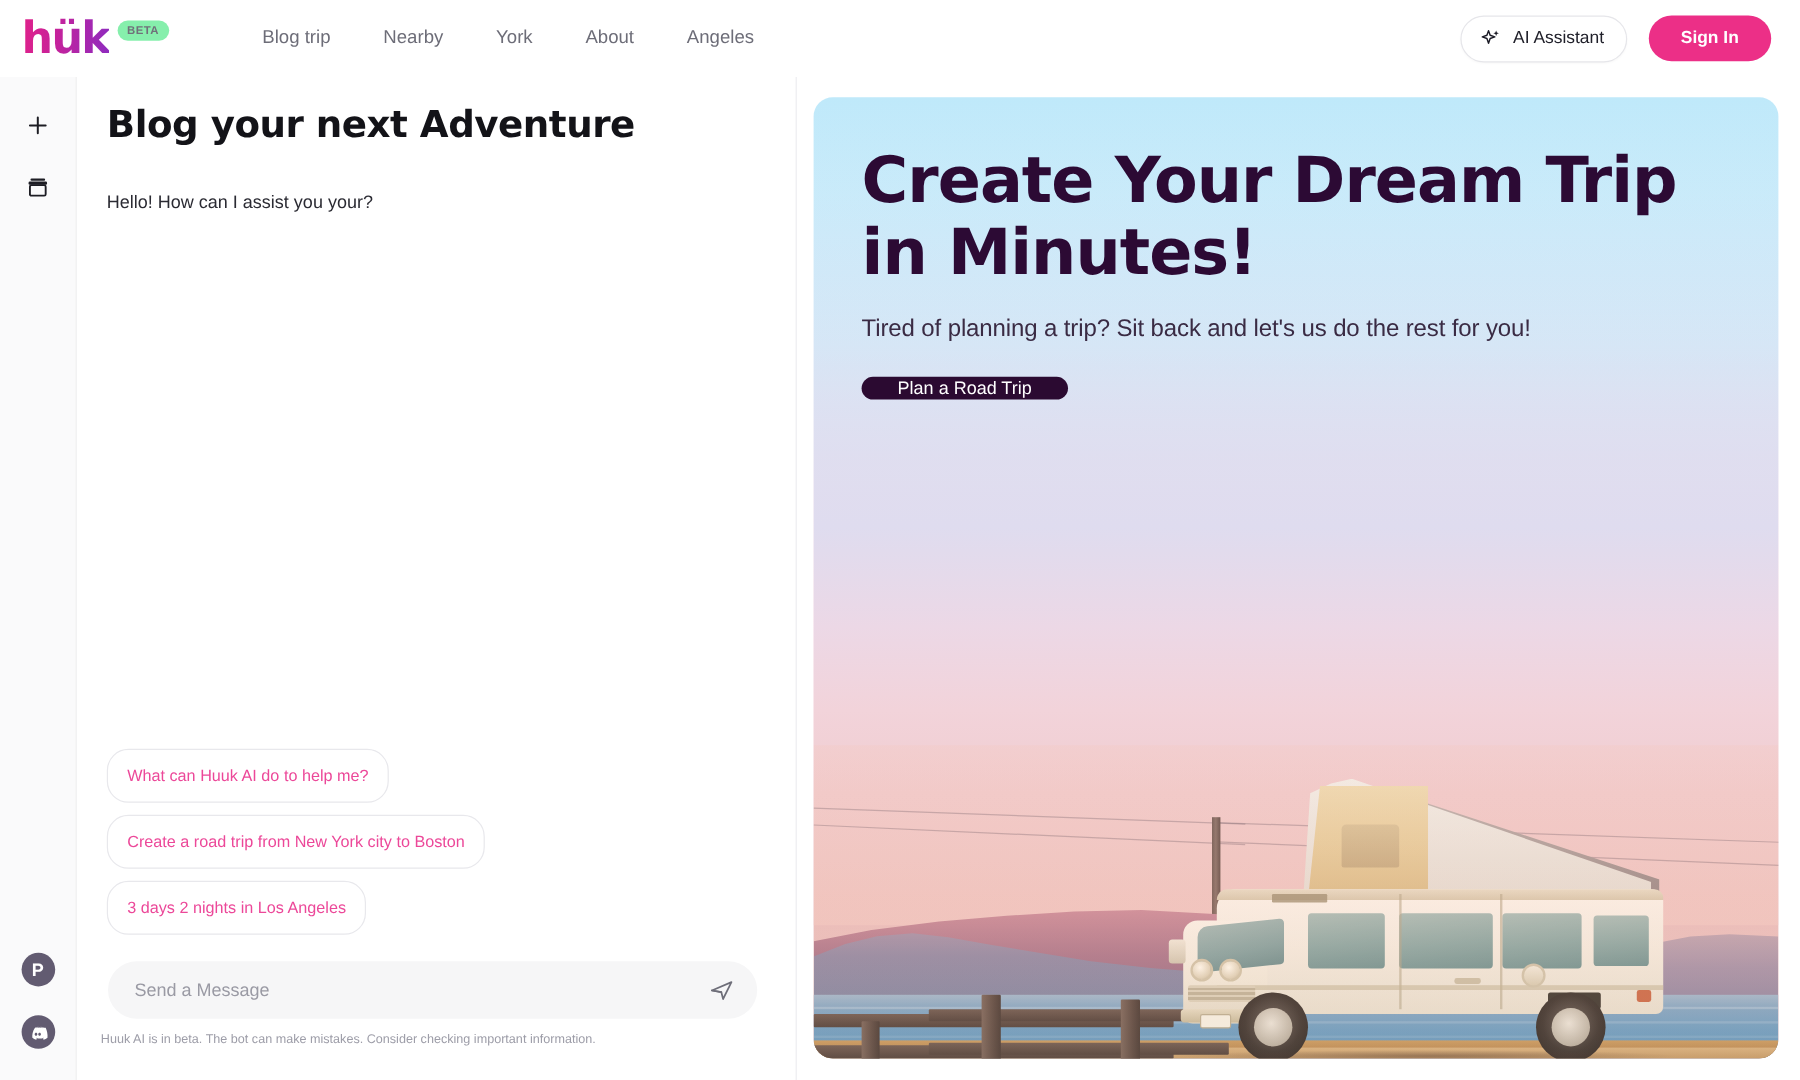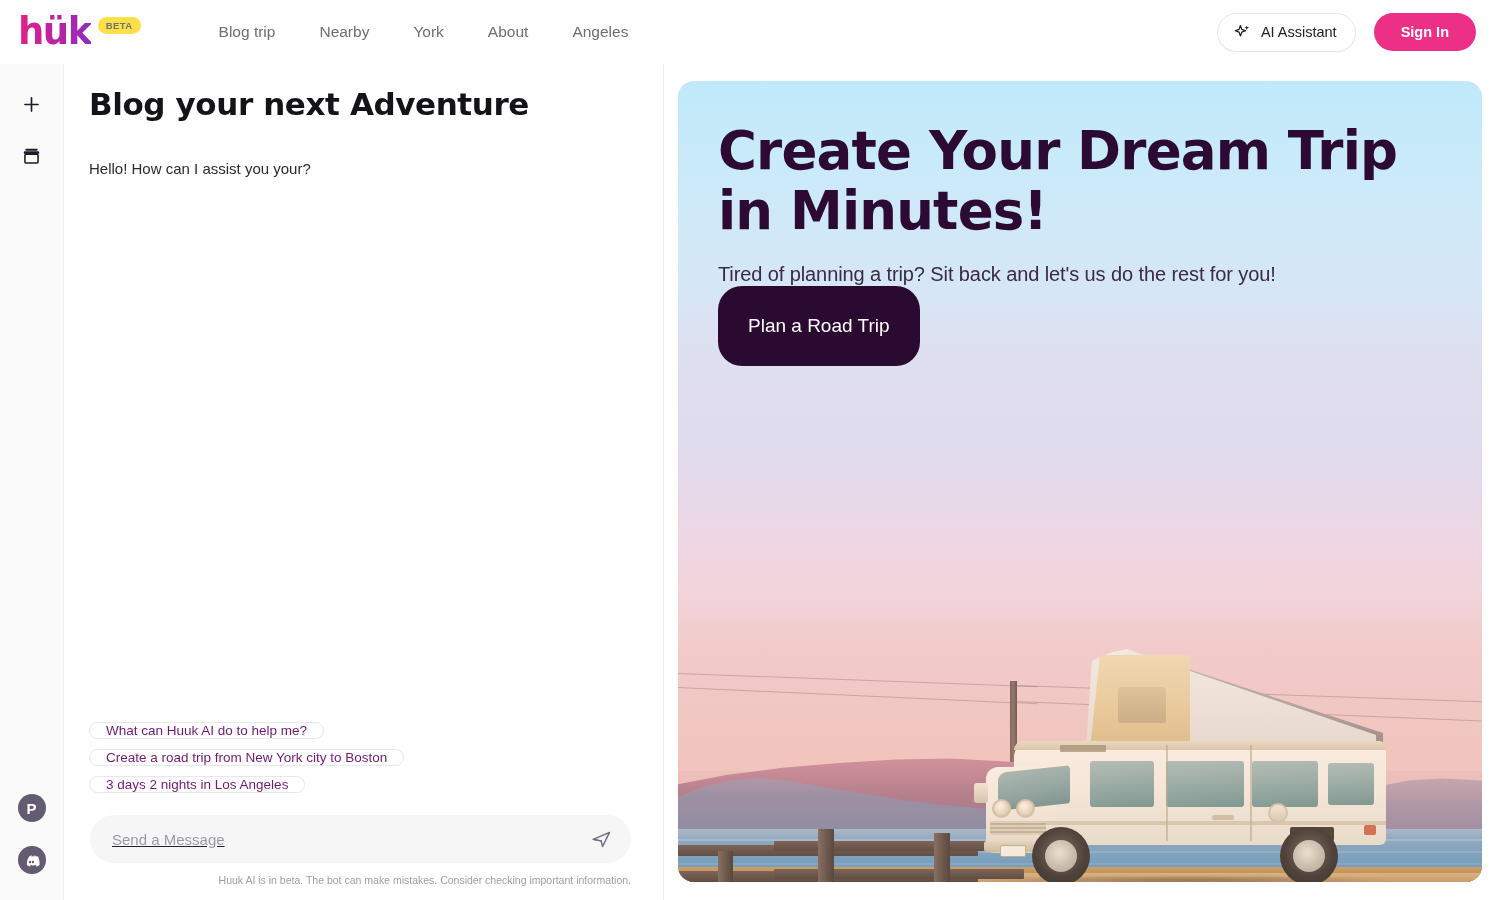--- a/index.html
+++ b/index.html
@@ -22,21 +22,21 @@
   #logo-group { display: flex; align-items: center; margin-left: 18px; }
   #logo-word {
     font-size: 37px; font-weight: 700; letter-spacing: -1.5px;
     background: linear-gradient(95deg, #e0218a 0%, #c7229a 38%, #8e2bbf 100%);
     -webkit-background-clip: text; background-clip: text;
     -webkit-text-fill-color: transparent; color: transparent;
     line-height: 40px; font-family: "DejaVu Sans", sans-serif;
   }
   #beta-badge {
     margin-left: 7px; margin-top: -14px;
-    background: #fde047; color: #70707a;
+    background: #86efac; color: #70707a;
     font-size: 9.5px; font-weight: 700; letter-spacing: 0.4px;
     padding: 3px 8px 3px 8px; border-radius: 9px;
   }
   #nav-links { display: flex; align-items: center; margin-left: 56px; gap: 0px; }
   .nav-link {
     color: #6d6d78; font-size: 15.5px; padding: 6px 22px;
     cursor: pointer; white-space: nowrap;
   }
 
   #nav-right {
@@ -93,38 +93,38 @@
   #greeting {
     font-size: 15px; color: #2b2b33; margin: 38px 0 0 25px;
   }
   #chat-spacer { flex: 1 1 auto; }
   #suggestions {
     display: flex; flex-direction: column; align-items: flex-start;
     gap: 10px; margin-left: 25px; margin-bottom: 22px;
   }
   .chip {
     border: 1px solid #e8e8ec; border-radius: 18px;
-    padding: 0 16px; font-size: 13.5px; color: #701a75;
+    padding: 14px 16px; font-size: 13.5px; color: #ec4899;
     background: #fff; cursor: pointer; white-space: nowrap;
   }
   #composer-wrap { margin: 0 32px 0 26px; }
   #composer {
     display: flex; align-items: center;
     background: #f6f6f7; border-radius: 26px; height: 48px;
     padding: 0 18px 0 22px;
   }
   #msg-input {
     flex: 1; border: none; background: transparent; outline: none;
-    font-size: 15px; color: #23232b; font-family: "Liberation Sans", sans-serif; text-decoration: underline;
+    font-size: 15px; color: #23232b; font-family: "Liberation Sans", sans-serif;
   }
   #msg-input::placeholder { color: #9a9aa4; }
   #send-btn { cursor: pointer; display: flex; align-items: center; padding-left: 8px; }
   #disclaimer {
-    text-align: right; font-size: 10.5px; color: #9d9da8;
-    margin-top: 11px; margin-bottom: 14px; margin-left: -6px;
+    text-align: left; font-size: 10.5px; color: #9d9da8;
+    margin-top: 11px; margin-bottom: 28px; margin-left: -6px;
   }
 
   
   #hero-card {
     position: absolute; top: 81px; left: 678px;
     width: 804px; height: 801px;
     border-radius: 16px; overflow: hidden;
     background: linear-gradient(180deg,
       #bfe9fa 0%, #c9ebfa 10%, #d5e8f7 22%,
       #e2e2f1 34%, #ecdcea 44%, #f1d6e2 54%,
@@ -133,23 +133,23 @@
   #hero-text { position: relative; z-index: 5; padding: 40px 0 0 40px; }
   #hero-h1 {
     font-size: 53px; line-height: 1.13; font-weight: 700;
     color: #2c0a34; letter-spacing: -0.8px; max-width: 700px;
     font-family: "DejaVu Sans", sans-serif;
   }
   #hero-sub {
     font-size: 20px; color: #3a2b44; margin-top: 22px; letter-spacing: -0.1px;
   }
   #hero-cta {
-    background: #2b0a31; color: #ffffff;
-    border: none; border-radius: 24px; padding: 29px 30px;
-    font-size: 19px; cursor: pointer; font-family: "Liberation Sans", sans-serif;
+    margin-top: 28px; background: #2b0a31; color: #ffffff;
+    border: none; border-radius: 24px; padding: 1px 30px;
+    font-size: 15px; cursor: pointer; font-family: "Liberation Sans", sans-serif;
   }
 
   
   #scene { position: absolute; left: 0; top: 0; width: 804px; height: 801px; z-index: 1; }
   #sky {
     position: absolute; left:0; top:0; width: 804px; height: 690px;
     background: linear-gradient(180deg,
       rgba(190,232,250,0) 0%, rgba(205,230,248,0.25) 30%,
       #dfdcef 52%, #ecd8e6 64%, #f2d3da 74%, #f0cdd0 84%, #eec9c8 100%);
   }

